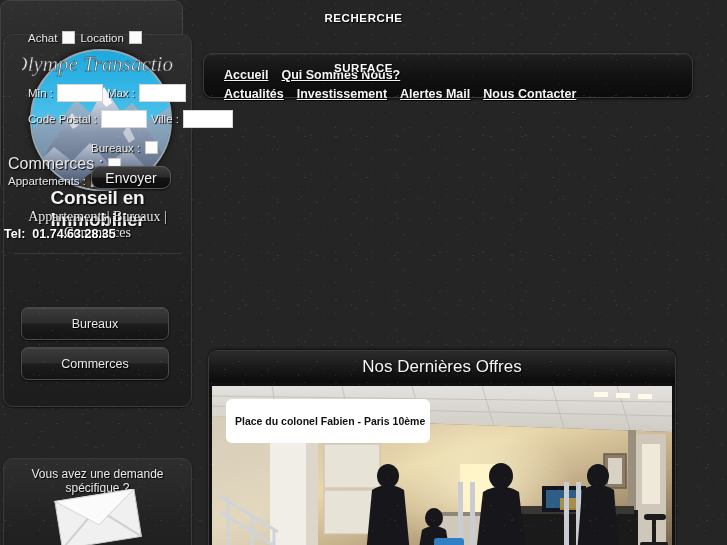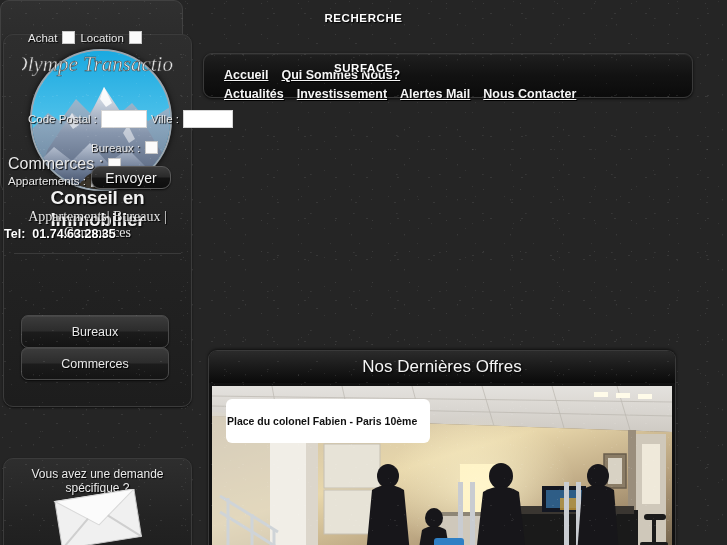--- a/index.html
+++ b/index.html
@@ -117,21 +117,21 @@
     color: #e8e8e8;
     font-size: 12.5px;
     display: flex;
     align-items: center;
     justify-content: center;
     box-shadow: 0 1px 2px rgba(0,0,0,.7), inset 0 1px 0 rgba(255,255,255,.06);
     cursor: pointer;
     text-shadow: 1px 1px 1px #000;
   }
   #sb-appartements { top: 232px; }
-  #sb-bureaux      { top: 272px; margin-top: 8px; }
+  #sb-bureaux      { top: 272px; }
   #sb-commerces    { top: 312px; }
 
   
   #contact-panel {
     left: 3px; top: 458px; width: 187px; height: 110px;
   }
   #contact-q {
     position: absolute;
     left: 0; top: 8px; width: 100%;
     text-align: center;
@@ -285,21 +285,21 @@
   #offer-caption {
     position: absolute;
     left: 14px; top: 13px;
     width: 204px; height: 44px;
     background: #ffffff;
     border-radius: 6px;
     color: #111;
     font-size: 10.5px;
     font-weight: bold;
     display: flex; align-items: center;
-    padding-left: 1px;
+    padding-left: 9px;
     box-sizing: border-box;
     z-index: 6;
   }
 </style>
 </head>
 <body>
 
 <div id="page">
 
   <div class="panel" id="sidebar">
@@ -385,20 +385,26 @@
 
     <div class="sp-row" id="row-type">
       <span>Achat</span>
       <span class="cb"></span>
       <span>Location</span>
       <span class="cb"></span>
     </div>
 
     <div class="sp-title" id="sp-surface">SURFACE</div>
 
+    <div class="sp-row" id="row-minmax">
+      <span>Min :</span>
+      <input class="tin w-min" type="text" value="" style="">
+      <span>Max :</span>
+      <input class="tin w-max" type="text" value="" style="">
+    </div>
 
     <div class="sp-row" id="row-cpville">
       <span>Code Postal :</span>
       <input class="tin w-cp" type="text" value="" style="">
       <span>Ville :</span>
       <input class="tin w-ville" type="text" value="" style="">
     </div>
 
     <div id="row-bureaux">
       <span>Bureaux :</span>

